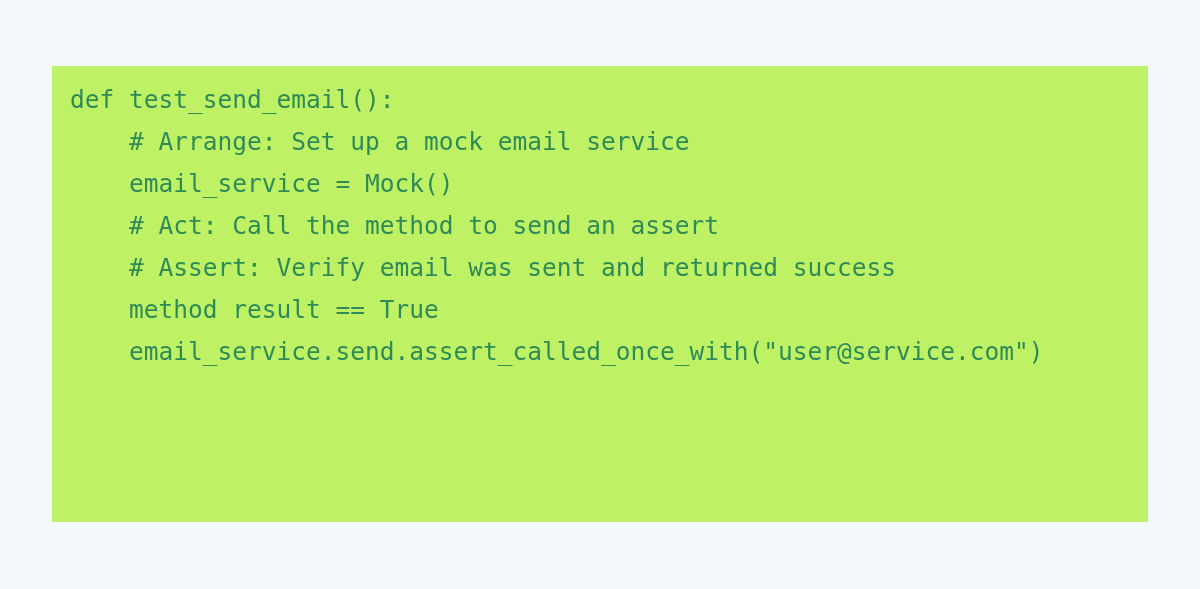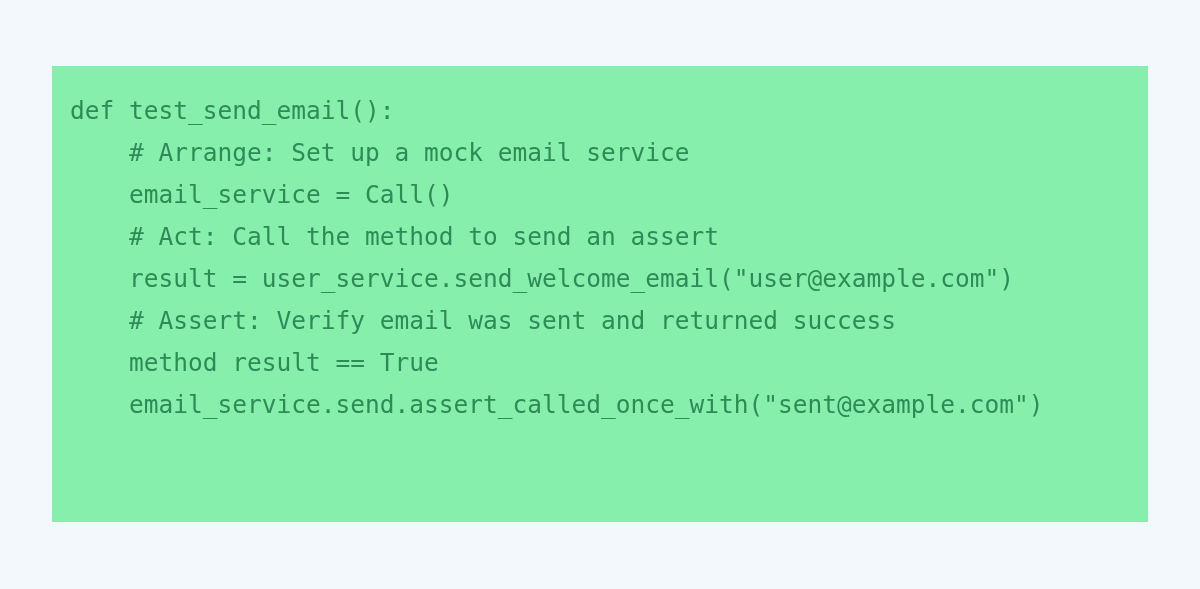--- a/index.html
+++ b/index.html
@@ -6,39 +6,38 @@
     body {
       width: 1200px; height: 589px;
       background: #f2f8fb;
       position: relative;
       overflow: hidden;
     }
     .code-panel {
       position: absolute;
       left: 52px; top: 66px;
       width: 1096px; height: 456px;
-      background: #86efac;
+      background: #bef264;
       box-sizing: border-box;
-      padding-top: 24px;
+      padding-top: 13px;
       padding-left: 18px;
     }
     .code-line {
       font-family: "DejaVu Sans Mono", "Liberation Mono", monospace;
       font-size: 24.5px;
       line-height: 42px;
       color: #2e8b57;
       white-space: pre;
       letter-spacing: 0px;
     }
   </style>
 </head>
 <body>
 
 <div class="code-panel">
   <div class="code-line">def test_send_email():</div>
   <div class="code-line">    # Arrange: Set up a mock email service</div>
-  <div class="code-line">    email_service = Call()</div>
+  <div class="code-line">    email_service = Mock()</div>
   <div class="code-line">    # Act: Call the method to send an assert</div>
-  <div class="code-line">    result = user_service.send_welcome_email("user@example.com")</div>
   <div class="code-line">    # Assert: Verify email was sent and returned success</div>
   <div class="code-line">    method result == True</div>
-  <div class="code-line">    email_service.send.assert_called_once_with("sent@example.com")</div>
+  <div class="code-line">    email_service.send.assert_called_once_with("user@service.com")</div>
 </div>
 
 </body></html>

